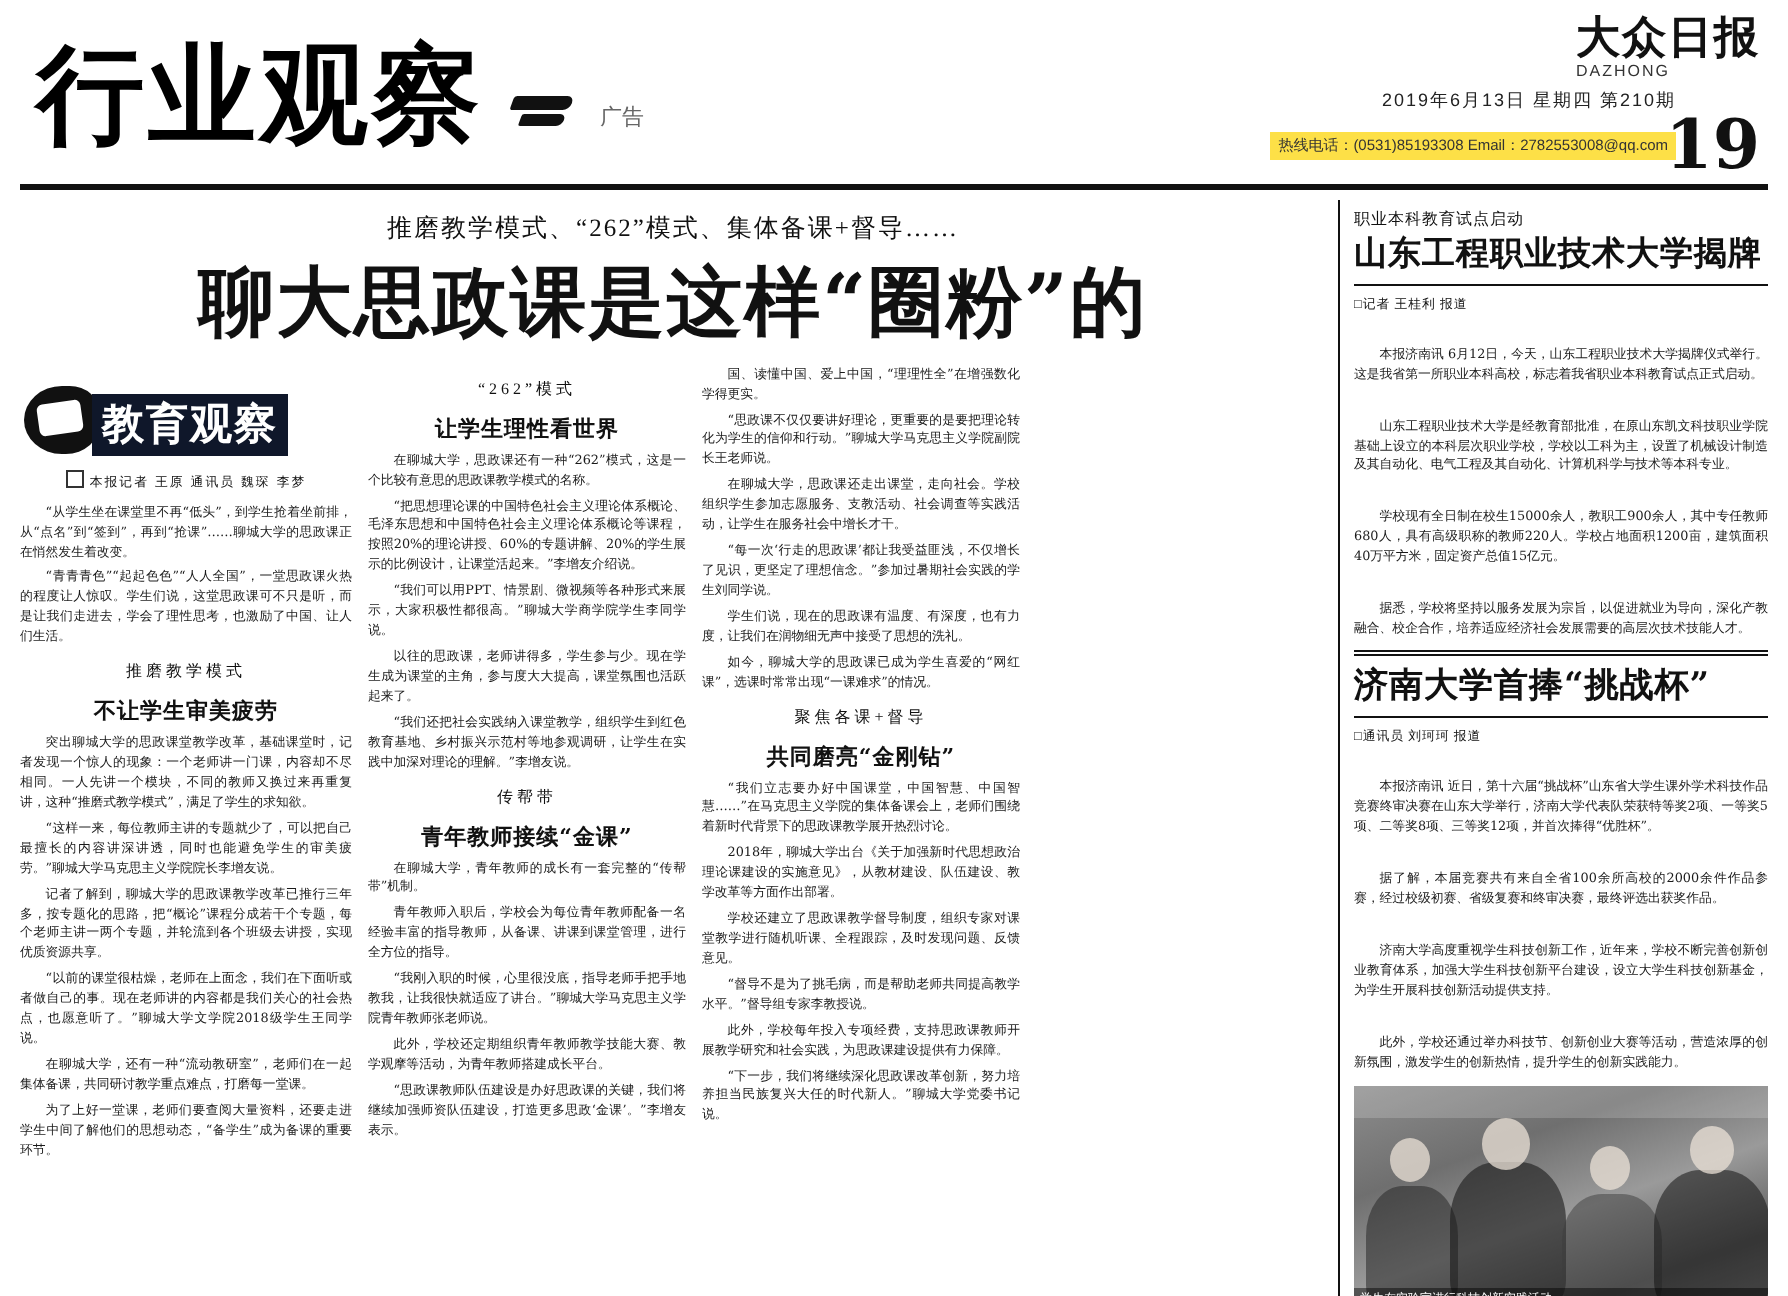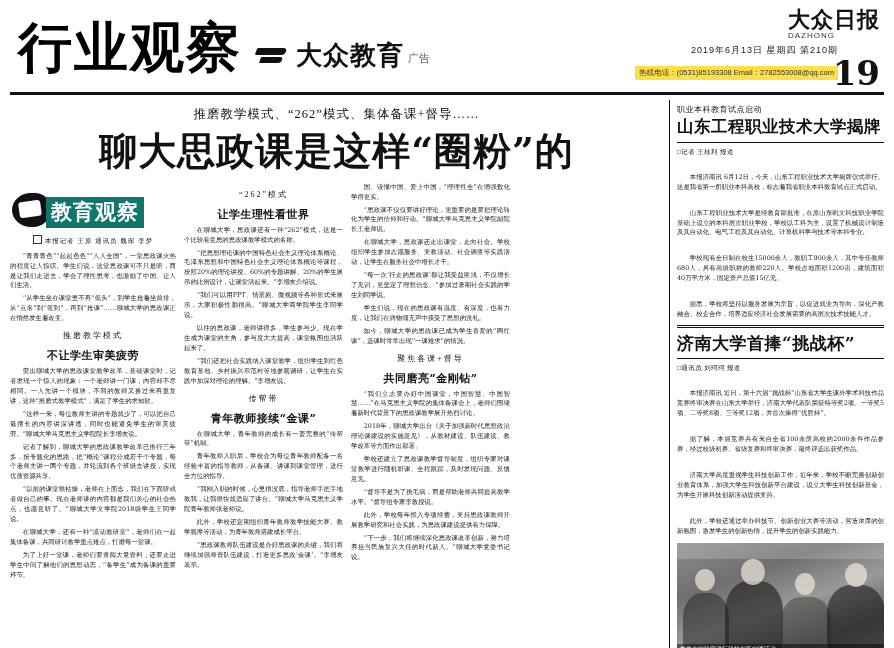--- a/index.html
+++ b/index.html
@@ -242,21 +242,21 @@
     border-radius: 3px;
     transform: rotate(-8deg);
   }
   .edu-logo .txt {
     position: absolute;
     left: 34px; top: 6px;
     font-family: "DejaVu Serif", serif;
     font-weight: bold;
     font-size: 21px;
     letter-spacing: 1px;
-    background: #0f766e;
+    background: #0f172a;
     color: #fff;
     padding: 1px 5px 2px 5px;
   }
 
   
   .r-kicker {
     font-size: 8px;
     letter-spacing: 0.5px;
     margin: 4px 0 2px 0;
     color: #111;
@@ -342,21 +342,20 @@
 </head>
 <body>
 
 <div class="page">
 
   <div class="masthead">
     <div class="section-title">行业观察</div>
 
     <div class="sub-brand">
       <span class="swoosh"></span>
-      <span class="cn2">大众教育</span>
       <span class="ad">广告</span>
     </div>
 
     <div class="brand-logo">
       <div class="cn">大众日报</div>
       <div class="en">DAZHONG</div>
     </div>
 
     <div class="issue-line">2019年6月13日   星期四   第210期</div>
     <div class="contact-line">热线电话：(0531)85193308  Email：2782553008@qq.com</div>
@@ -373,22 +372,22 @@
       <div class="cols">
 
         <div class="col c1">
           <div class="edu-logo">
             <span class="blob"></span>
             <span class="txt">教育观察</span>
           </div>
           <div class="byline">
             <span class="box"></span><span>本报记者  王原  通讯员  魏琛  李梦</span>
           </div>
+          <p>“从学生坐在课堂里不再“低头”，到学生抢着坐前排，从“点名”到“签到”，再到“抢课”……聊城大学的思政课正在悄然发生着改变。</p>
           <p>“青青青色”“起起色色”“人人全国”，一堂思政课火热的程度让人惊叹。学生们说，这堂思政课可不只是听，而是让我们走进去，学会了理性思考，也激励了中国、让人们生活。</p>
-          <p>“从学生坐在课堂里不再“低头”，到学生抢着坐前排，从“点名”到“签到”，再到“抢课”……聊城大学的思政课正在悄然发生着改变。</p>
           <div class="label-line">推磨教学模式</div>
           <div class="subhead">不让学生审美疲劳</div>
           <p>突出聊城大学的思政课堂教学改革，基础课堂时，记者发现一个惊人的现象：一个老师讲一门课，内容却不尽相同。一人先讲一个模块，不同的教师又换过来再重复讲，这种“推磨式教学模式”，满足了学生的求知欲。</p>
           <p>“这样一来，每位教师主讲的专题就少了，可以把自己最擅长的内容讲深讲透，同时也能避免学生的审美疲劳。”聊城大学马克思主义学院院长李增友说。</p>
           <p>记者了解到，聊城大学的思政课教学改革已推行三年多，按专题化的思路，把“概论”课程分成若干个专题，每个老师主讲一两个专题，并轮流到各个班级去讲授，实现优质资源共享。</p>
           <p>“以前的课堂很枯燥，老师在上面念，我们在下面听或者做自己的事。现在老师讲的内容都是我们关心的社会热点，也愿意听了。”聊城大学文学院2018级学生王同学说。</p>
           <p>在聊城大学，还有一种“流动教研室”，老师们在一起集体备课，共同研讨教学重点难点，打磨每一堂课。</p>
           <p>为了上好一堂课，老师们要查阅大量资料，还要走进学生中间了解他们的思想动态，“备学生”成为备课的重要环节。</p>
         </div>
 

